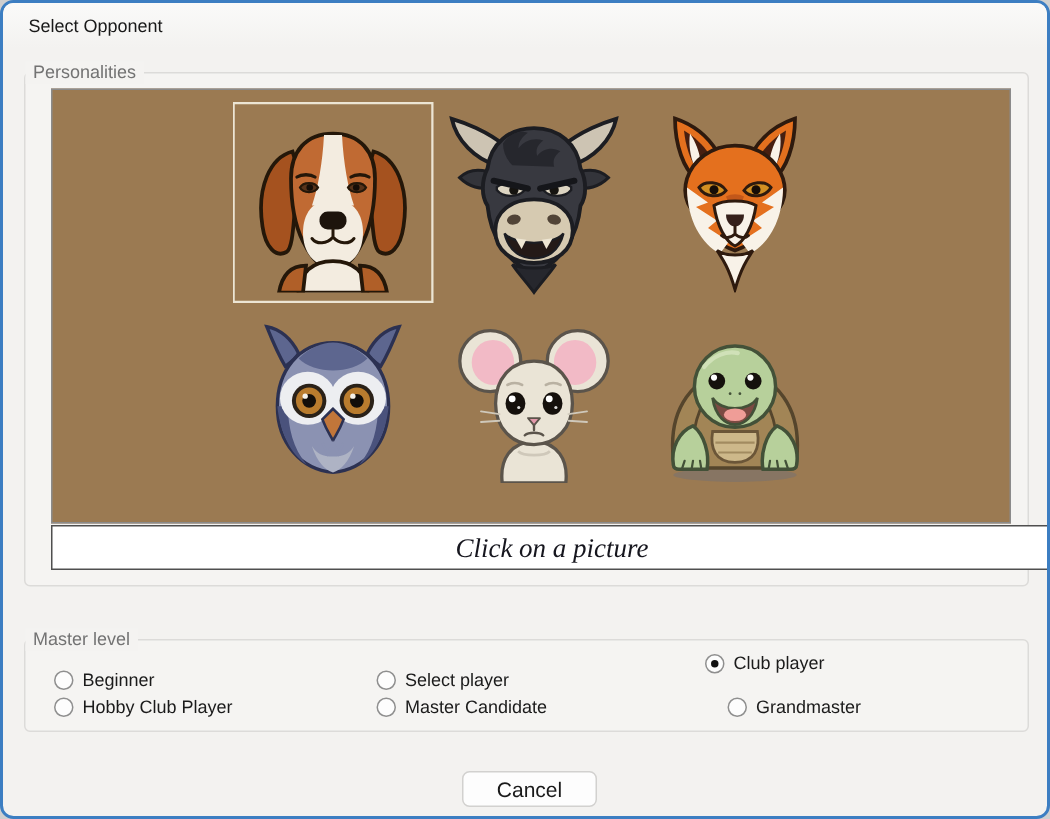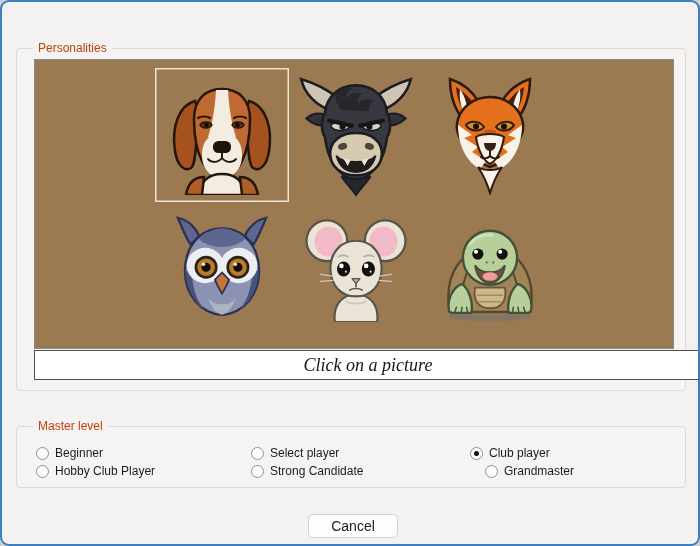--- a/index.html
+++ b/index.html
@@ -14,22 +14,22 @@
     position:absolute; left:0; top:0; right:0; height:30px;
     display:flex; align-items:center; padding-left:17px;
     background:linear-gradient(#fafaf9,#f3f2f0);
     font-size:12px; color:#191919;
   }
   .groupbox {
     position:absolute; border:1px solid #dcdbd9; border-radius:4px;
     background:#f5f4f2;
   }
   .groupbox .legend {
-    position:absolute; top:-8px; left:16px; padding:0 5px;
-    background:#f4f3f1; font-size:12px; color:#c2410c; line-height:15px;
+    position:absolute; top:-8px; left:0; padding:0 5px;
+    background:#f4f3f1; font-size:12px; color:#737373; line-height:15px;
   }
   #personalities { left:14px; top:46px; width:670px; height:343px; }
   .pictures-panel {
     position:absolute; left:17px; top:10px; width:640px; height:290px;
     background:#9b7a52; border:1px solid #8b8b8b;
   }
   .pictures-grid {
     position:absolute; left:120px; top:8px;
     display:grid; grid-template-columns:repeat(3,134px); grid-auto-rows:134px;
   }
@@ -64,20 +64,23 @@
     background:#fdfdfd; border:1px solid #d2d1cf; border-radius:5px;
     font-family:"Liberation Sans","DejaVu Sans",sans-serif;
     font-size:14px; color:#1a1a1a; cursor:pointer;
   }
 </style>
 </head>
 <body>
 
 <div class="window">
 
+  <div class="titlebar">
+    <span>Select Opponent</span>
+  </div>
 
   <div class="groupbox" id="personalities">
     <span class="legend">Personalities</span>
 
     <div class="pictures-panel">
       <div class="pictures-grid">
 
         <div class="cell selected">
           <svg width="120" height="120" viewBox="0 0 120 120">
             <path d="M33,26 C18,30 9,50 13,76 C15,90 22,97 29,93 C35,89 33,60 38,42 Z" fill="#a5521f" stroke="#241709" stroke-width="2.5"></path>
@@ -232,23 +235,23 @@
     <div class="radio-option" style="left:19px; top:36px;">
       <span class="radio-circle"></span>
       <span class="lbl">Hobby Club Player</span>
     </div>
     <div class="radio-option" style="left:234px; top:18px;">
       <span class="radio-circle"></span>
       <span class="lbl">Select player</span>
     </div>
     <div class="radio-option" style="left:234px; top:36px;">
       <span class="radio-circle"></span>
-      <span class="lbl">Strong Candidate</span>
-    </div>
-    <div class="radio-option selected" style="left:453px; top:7px;margin-top:11px;">
+      <span class="lbl">Master Candidate</span>
+    </div>
+    <div class="radio-option selected" style="left:453px; top:7px;">
       <span class="radio-circle"></span>
       <span class="lbl">Club player</span>
     </div>
     <div class="radio-option" style="left:468px; top:36px;">
       <span class="radio-circle"></span>
       <span class="lbl">Grandmaster</span>
     </div>
   </div>
 
   <button class="cancel-btn">Cancel</button>

